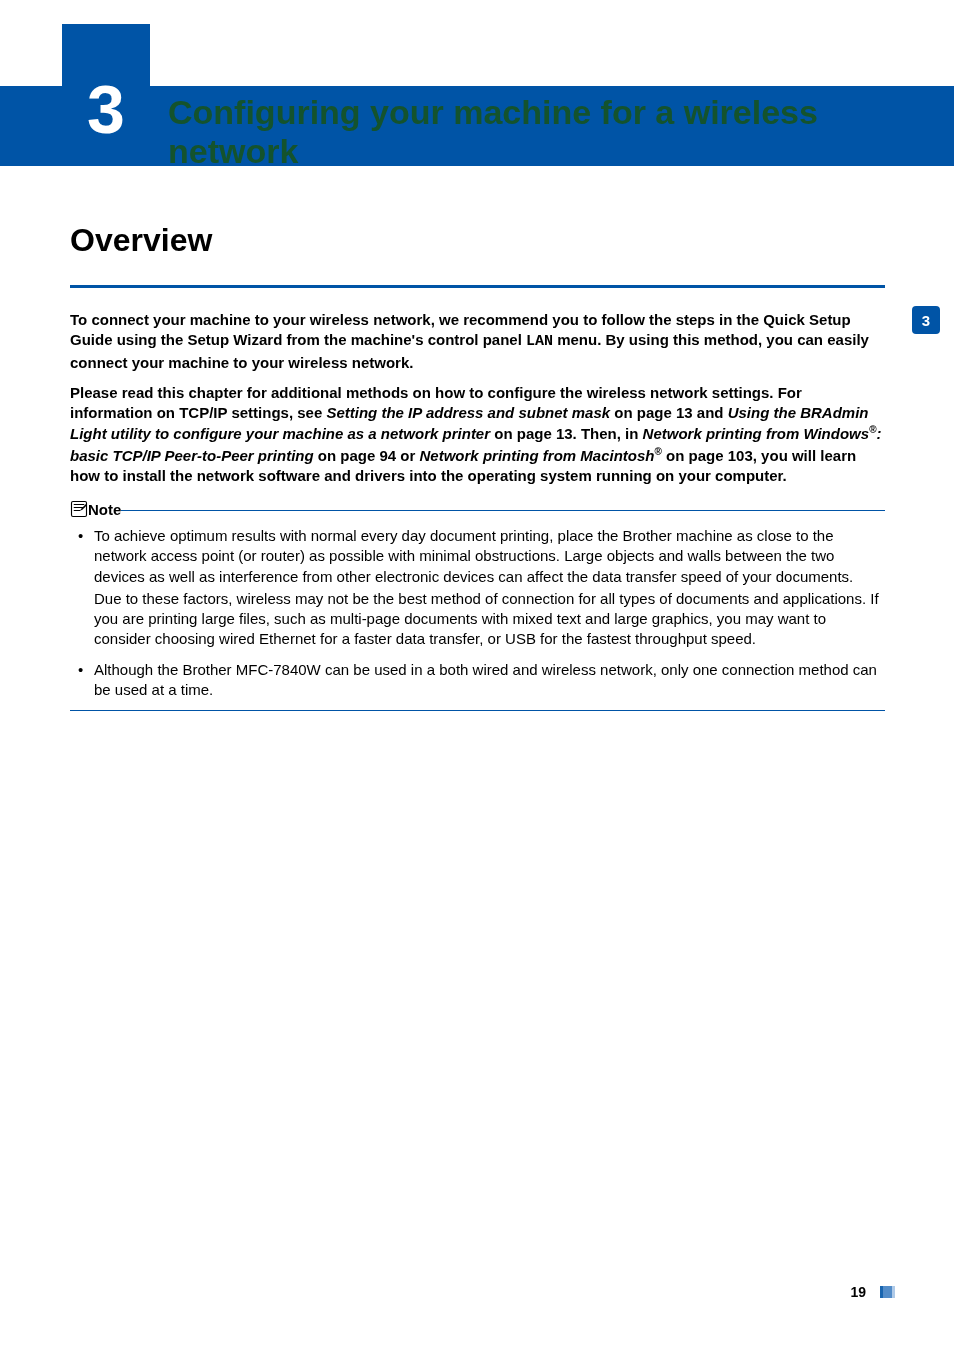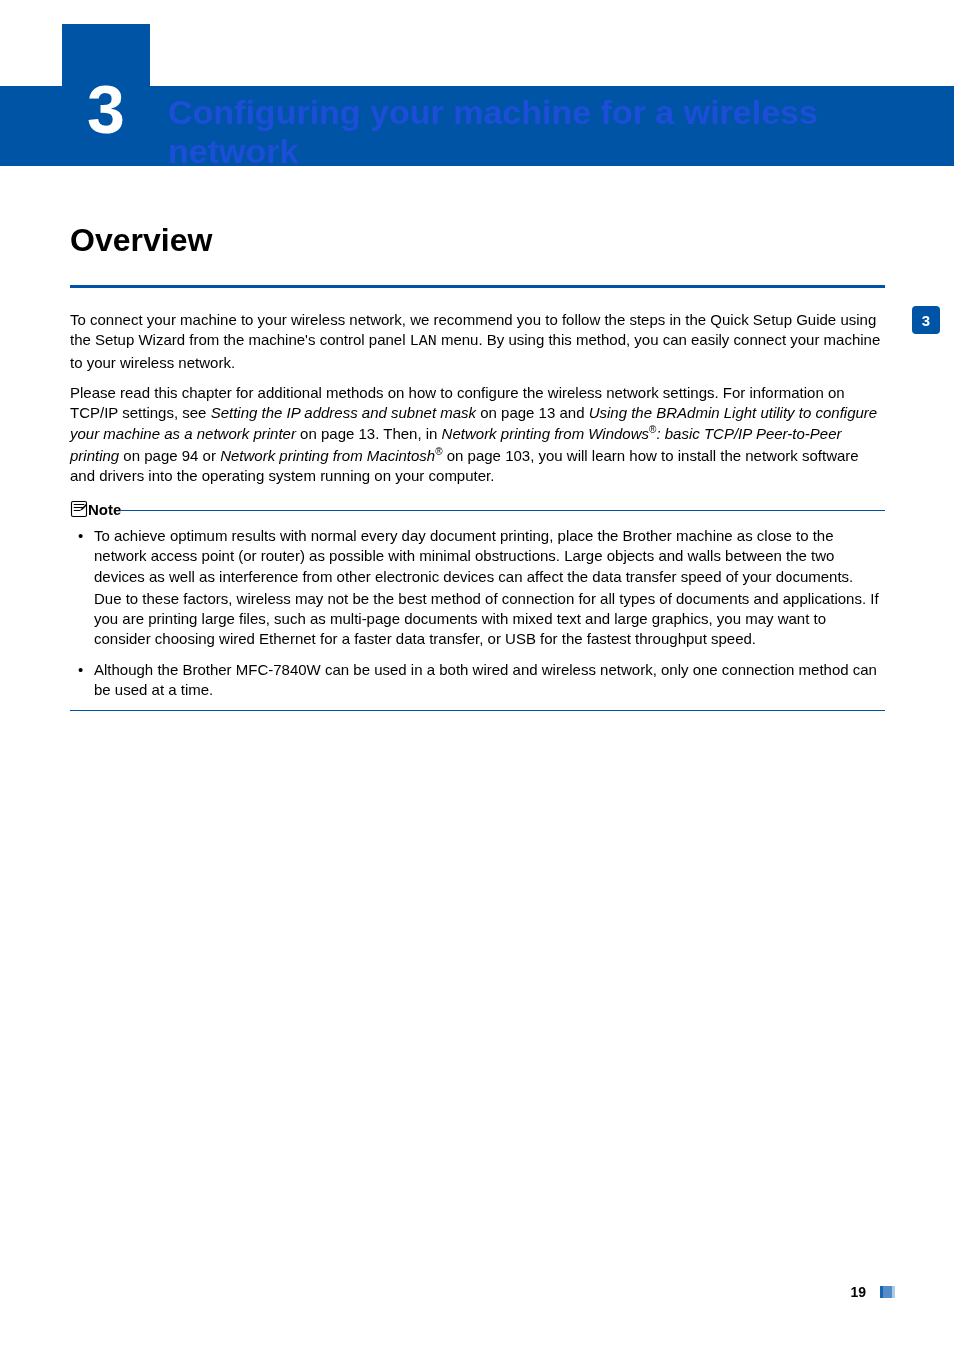--- a/index.html
+++ b/index.html
@@ -2,25 +2,25 @@
 <html><head>
 <meta charset="utf-8">
 <style>
   * { margin: 0; padding: 0; box-sizing: border-box; }
   html, body { width: 954px; height: 1350px; background: #fff; font-family: Arial, Helvetica, sans-serif; color: #000; }
   .page { position: relative; width: 954px; height: 1350px; }
   .header-bar { position: absolute; top: 86px; left: 0; right: 0; height: 80px; background: #0054a6; }
   .chapter-box { position: absolute; top: 24px; left: 62px; width: 88px; height: 142px; background: #0054a6; display: flex; align-items: flex-end; justify-content: center; padding-bottom: 18px; }
   .chapter-number { color: #fff; font-size: 68px; font-weight: bold; font-family: Arial, Helvetica, sans-serif; }
   .chapter-title-wrap { position: absolute; top: 93px; left: 168px; right: 40px; }
-  .chapter-title { color: #1d4ed8; font-size: 34px; font-weight: bold; line-height: 1.15; }
+  .chapter-title { color: #14532d; font-size: 34px; font-weight: bold; line-height: 1.15; }
   .content { position: absolute; top: 210px; left: 70px; width: 815px; }
   .h1 { font-size: 32px; font-weight: bold; margin-top: 12px; margin-bottom: 26px; }
   .h1-underline { background: #0054a6; height: 3px; width: 100%; margin-top: 4px; }
-  .para { font-size: 15px; line-height: 1.35; margin-bottom: 10px; }
+  .para { font-size: 15px; line-height: 1.35; margin-bottom: 10px; font-weight: bold; }
   .mono { font-family: "Courier New", monospace; }
   .note-wrap { margin-top: 14px; }
   .note-head-row { display: flex; align-items: center; }
   .note-icon { width: 18px; height: 18px; flex: 0 0 18px; }
   .note-label { font-weight: bold; font-size: 15px; }
   .note-rule-wrap { flex: 1 1 auto; }
   .note-rule { border: none; border-top: 1.5px solid #0054a6; margin-top: 2px; }
   .note-list { margin-top: 8px; padding-left: 24px; }
   .note-list li { font-size: 15px; line-height: 1.35; margin-bottom: 10px; list-style: none; position: relative; padding-left: 0; }
   .note-list li .bullet { position: absolute; left: -16px; top: 0; }

